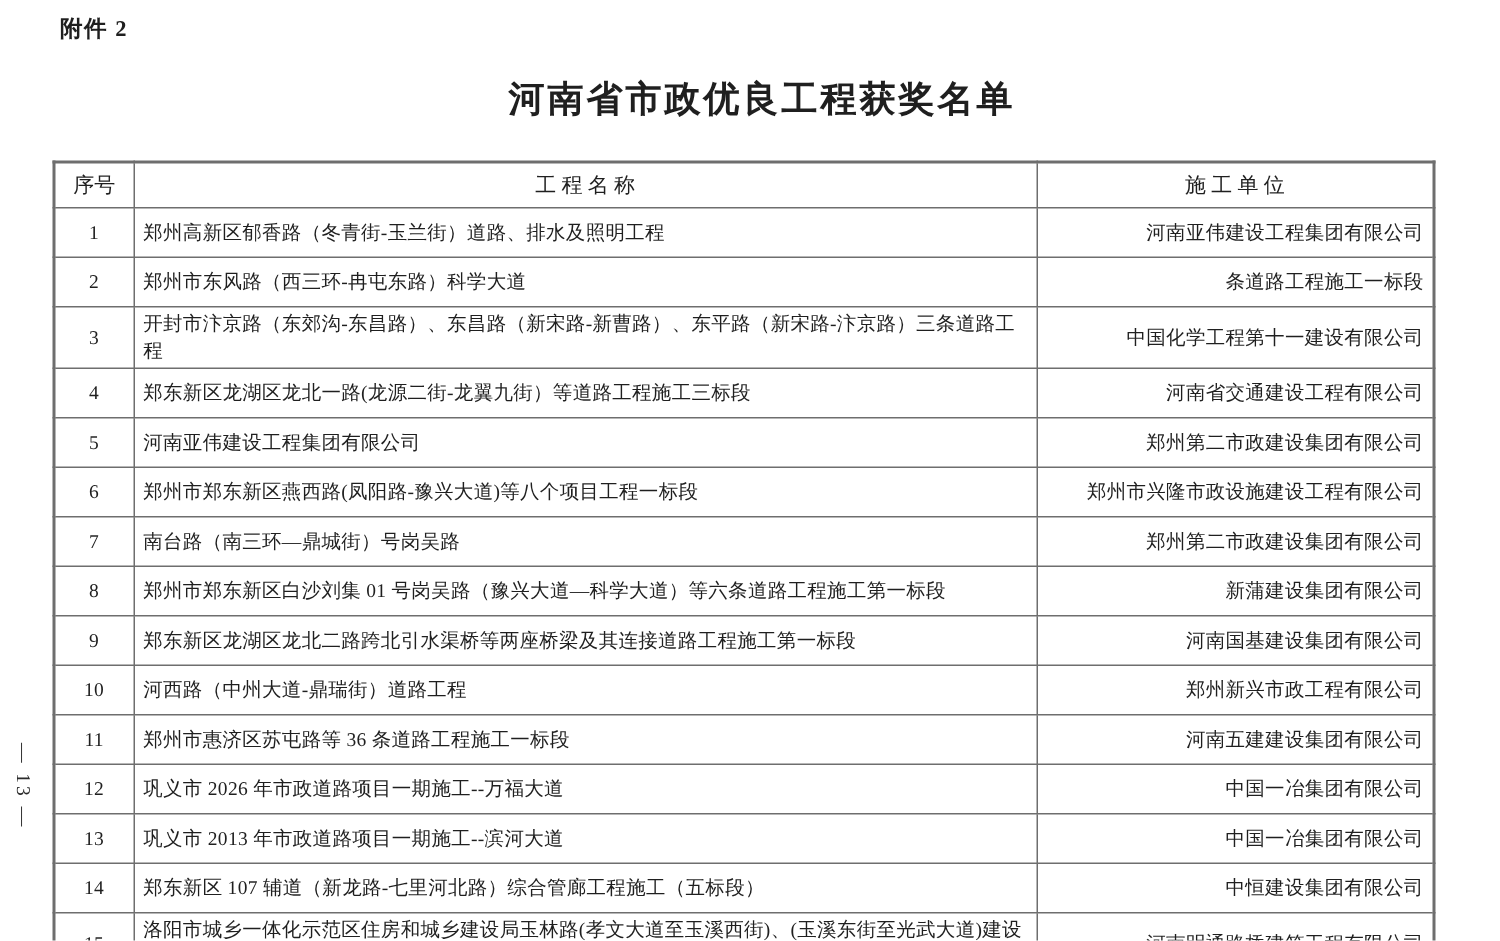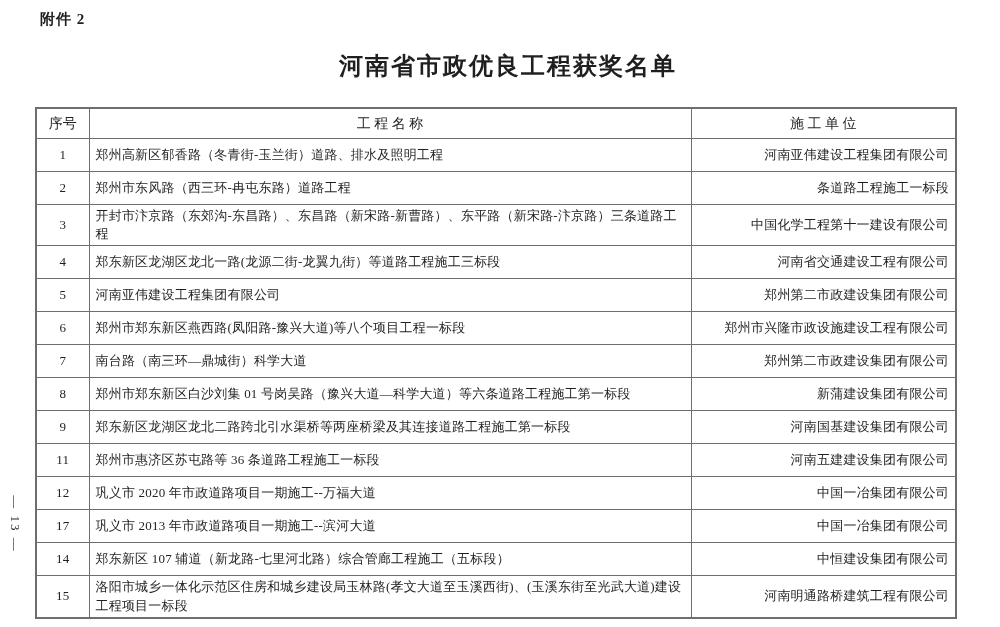--- a/index.html
+++ b/index.html
@@ -75,21 +75,21 @@
       </tr>
     </thead>
     <tbody>
         <tr>
           <td class="no">1</td>
           <td class="project">郑州高新区郁香路（冬青街-玉兰街）道路、排水及照明工程</td>
           <td class="company">河南亚伟建设工程集团有限公司</td>
         </tr>
         <tr>
           <td class="no">2</td>
-          <td class="project">郑州市东风路（西三环-冉屯东路）道路工程</td>
+          <td class="project">郑州市东风路（西三环-冉屯东路）科学大道</td>
           <td class="company">条道路工程施工一标段</td>
         </tr>
         <tr>
           <td class="no">3</td>
           <td class="project">开封市汴京路（东郊沟-东昌路）、东昌路（新宋路-新曹路）、东平路（新宋路-汴京路）三条道路工程</td>
           <td class="company">中国化学工程第十一建设有限公司</td>
         </tr>
         <tr>
           <td class="no">4</td>
           <td class="project">郑东新区龙湖区龙北一路(龙源二街-龙翼九街）等道路工程施工三标段</td>
@@ -100,45 +100,50 @@
           <td class="project">河南亚伟建设工程集团有限公司</td>
           <td class="company">郑州第二市政建设集团有限公司</td>
         </tr>
         <tr>
           <td class="no">6</td>
           <td class="project">郑州市郑东新区燕西路(凤阳路-豫兴大道)等八个项目工程一标段</td>
           <td class="company">郑州市兴隆市政设施建设工程有限公司</td>
         </tr>
         <tr>
           <td class="no">7</td>
-          <td class="project">南台路（南三环—鼎城街）科学大道</td>
+          <td class="project">南台路（南三环—鼎城街）号岗吴路</td>
           <td class="company">郑州第二市政建设集团有限公司</td>
         </tr>
         <tr>
           <td class="no">8</td>
           <td class="project">郑州市郑东新区白沙刘集 01 号岗吴路（豫兴大道—科学大道）等六条道路工程施工第一标段</td>
           <td class="company">新蒲建设集团有限公司</td>
         </tr>
         <tr>
           <td class="no">9</td>
           <td class="project">郑东新区龙湖区龙北二路跨北引水渠桥等两座桥梁及其连接道路工程施工第一标段</td>
           <td class="company">河南国基建设集团有限公司</td>
         </tr>
         <tr>
+          <td class="no">10</td>
+          <td class="project">河西路（中州大道-鼎瑞街）道路工程</td>
+          <td class="company">郑州新兴市政工程有限公司</td>
+        </tr>
+        <tr>
           <td class="no">11</td>
           <td class="project">郑州市惠济区苏屯路等 36 条道路工程施工一标段</td>
           <td class="company">河南五建建设集团有限公司</td>
         </tr>
         <tr>
           <td class="no">12</td>
-          <td class="project">巩义市 2020 年市政道路项目一期施工--万福大道</td>
+          <td class="project">巩义市 2026 年市政道路项目一期施工--万福大道</td>
           <td class="company">中国一冶集团有限公司</td>
         </tr>
         <tr>
-          <td class="no">17</td>
+          <td class="no">13</td>
           <td class="project">巩义市 2013 年市政道路项目一期施工--滨河大道</td>
           <td class="company">中国一冶集团有限公司</td>
         </tr>
         <tr>
           <td class="no">14</td>
           <td class="project">郑东新区 107 辅道（新龙路-七里河北路）综合管廊工程施工（五标段）</td>
           <td class="company">中恒建设集团有限公司</td>
         </tr>
         <tr>
           <td class="no">15</td>

